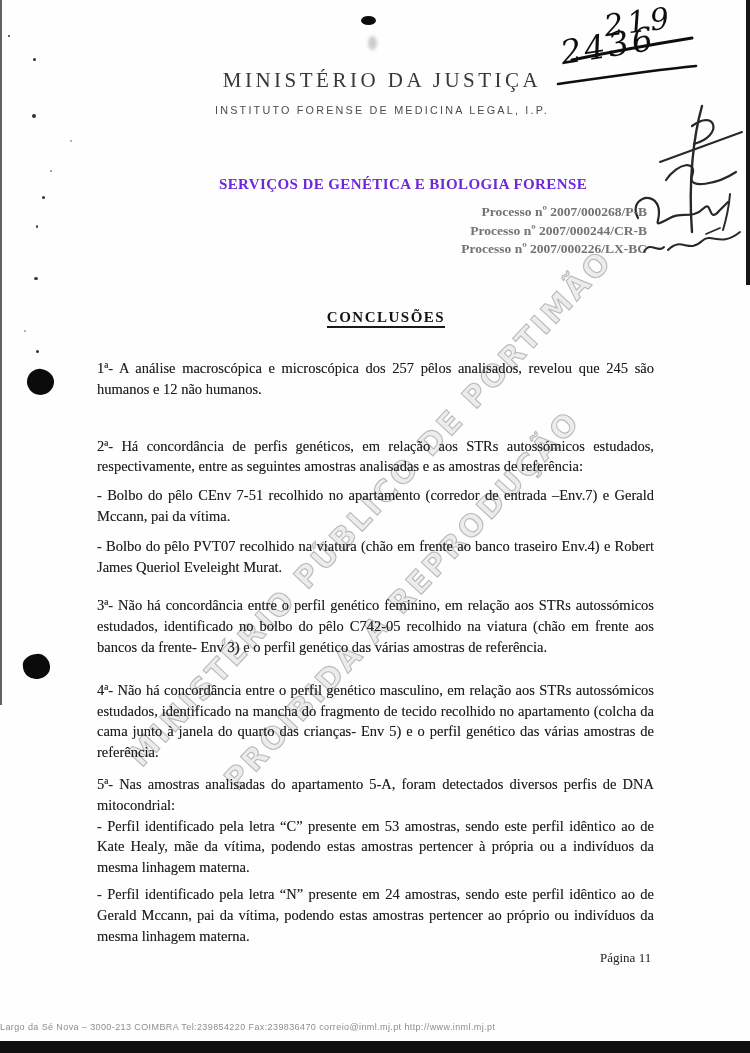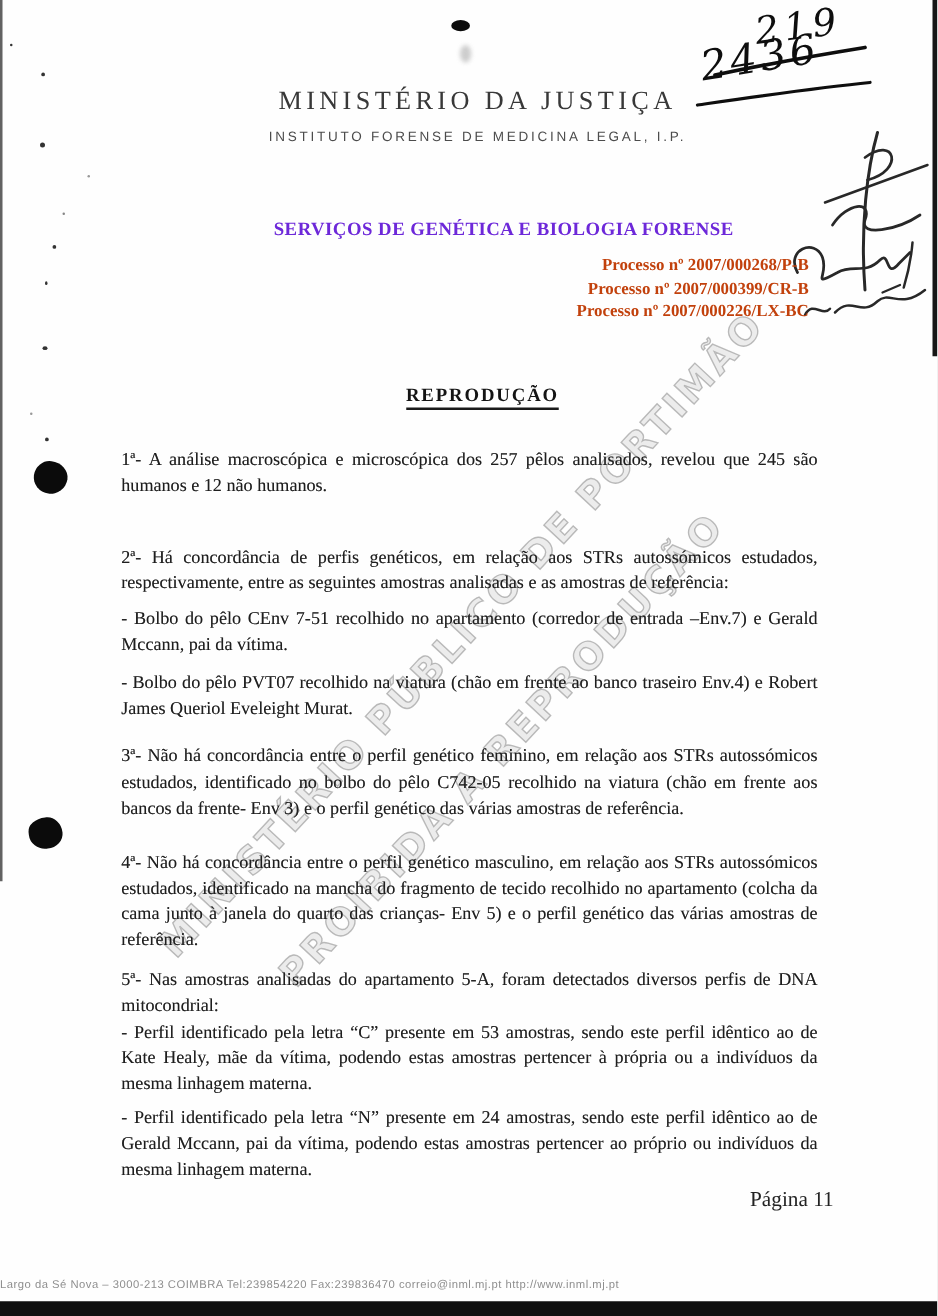--- a/index.html
+++ b/index.html
@@ -29,21 +29,21 @@
   .hw-strokes{position:absolute;left:540px;top:0;pointer-events:none;}
   .signature-svg{position:absolute;left:622px;top:100px;pointer-events:none;}
   
   .ministry{position:absolute;left:0;right:0;top:68px;text-align:center;text-indent:14px;
     font-size:21px;letter-spacing:3.5px;color:#383838;font-family:"Liberation Serif",serif;}
   .institute{position:absolute;left:0;right:0;top:104px;text-align:center;text-indent:14px;
     font-family:"Liberation Sans",sans-serif;font-size:10.8px;letter-spacing:2.2px;color:#4c4c4c;}
   .doc-title{position:absolute;left:0;right:0;top:176px;text-align:center;text-indent:56px;
     font-size:15px;font-weight:bold;letter-spacing:.4px;color:#6d28d9;}
   .process-block{position:absolute;right:103px;top:203px;text-align:right;
-    font-size:13.5px;font-weight:bold;line-height:18.5px;color:#c2410c;}
+    font-size:13.5px;font-weight:bold;line-height:18.5px;color:#737373;}
   .section-heading{position:absolute;left:0;right:0;top:308px;text-align:center;text-indent:22px;z-index:2;}
   .section-heading span{font-size:15px;font-weight:bold;letter-spacing:1.5px;
     border-bottom:2px solid #1a1a1a;padding-bottom:1px;color:#141414;}
   
   .wm{position:absolute;white-space:nowrap;z-index:1;
     font-family:"DejaVu Sans",sans-serif;font-weight:bold;font-size:30px;letter-spacing:3px;
     color:rgba(145,145,145,.16);
     -webkit-text-stroke:1.1px rgba(125,125,125,.50);}
   .wm1{left:370px;top:508px;transform:translate(-50%,-50%) rotate(-47deg);}
   .wm2{left:402px;top:600px;transform:translate(-50%,-50%) rotate(-47deg);}
@@ -53,21 +53,21 @@
     color:#1e1e1e;text-shadow:0 0 .3px rgba(20,20,20,.45);}
   .p2{margin-top:36px !important;}
   .p3{margin-top:8px !important;}
   .p4{margin-top:9px !important;}
   .p5{margin-top:18px !important;}
   .p6{margin-top:22px !important;}
   .p7{margin-top:11px !important;}
   .p8{margin-top:0 !important;}
   .p9{margin-top:6px !important;}
   
-  .page-number{position:absolute;left:600px;top:950px;font-size:17px;color:#232323;z-index:2;}
+  .page-number{position:absolute;left:600px;top:950px;font-size:13px;color:#232323;z-index:2;}
   .footer-address{position:absolute;left:0;right:0;top:1022px;text-align:left;
     font-family:"Liberation Sans",sans-serif;font-size:9px;letter-spacing:.4px;color:#8e8e8e;}
 </style>
 </head>
 <body>
 
 <div class="page">
 
   <div class="left-edge-line"></div>
   <div class="right-edge-strip"></div>
@@ -106,26 +106,26 @@
       <path d="M 84 134 L 98 128" stroke-width="1.8"></path>
     </g>
   </svg>
 
   <div class="ministry">MINISTÉRIO DA JUSTIÇA</div>
   <div class="institute">INSTITUTO FORENSE DE MEDICINA LEGAL, I.P.</div>
 
   <div class="doc-title">SERVIÇOS DE GENÉTICA E BIOLOGIA FORENSE</div>
   <div class="process-block">
     <div>Processo nº 2007/000268/P-B</div>
-    <div>Processo nº 2007/000399/CR-B</div>
+    <div>Processo nº 2007/000244/CR-B</div>
     <div>Processo nº 2007/000226/LX-BC</div>
   </div>
 
   <div class="section-heading">
-    <span>REPRODUÇÃO</span>
+    <span>CONCLUSÕES</span>
   </div>
 
   <div class="wm wm1">MINISTÉRIO PÚBLICO DE PORTIMÃO</div>
   <div class="wm wm2">PROIBIDA A REPRODUÇÃO</div>
 
   <div class="body-text">
     <p class="p1">1ª- A análise macroscópica e microscópica dos 257 pêlos analisados, revelou que 245 são humanos e 12 não humanos.</p>
     <p class="p2">2ª- Há concordância de perfis genéticos, em relação aos STRs autossómicos estudados, respectivamente, entre as seguintes amostras analisadas e as amostras de referência:</p>
     <p class="p3">- Bolbo do pêlo CEnv 7-51 recolhido no apartamento (corredor de entrada –Env.7) e Gerald Mccann, pai da vítima.</p>
     <p class="p4">- Bolbo do pêlo PVT07 recolhido na viatura (chão em frente ao banco traseiro Env.4) e Robert James Queriol Eveleight Murat.</p>

